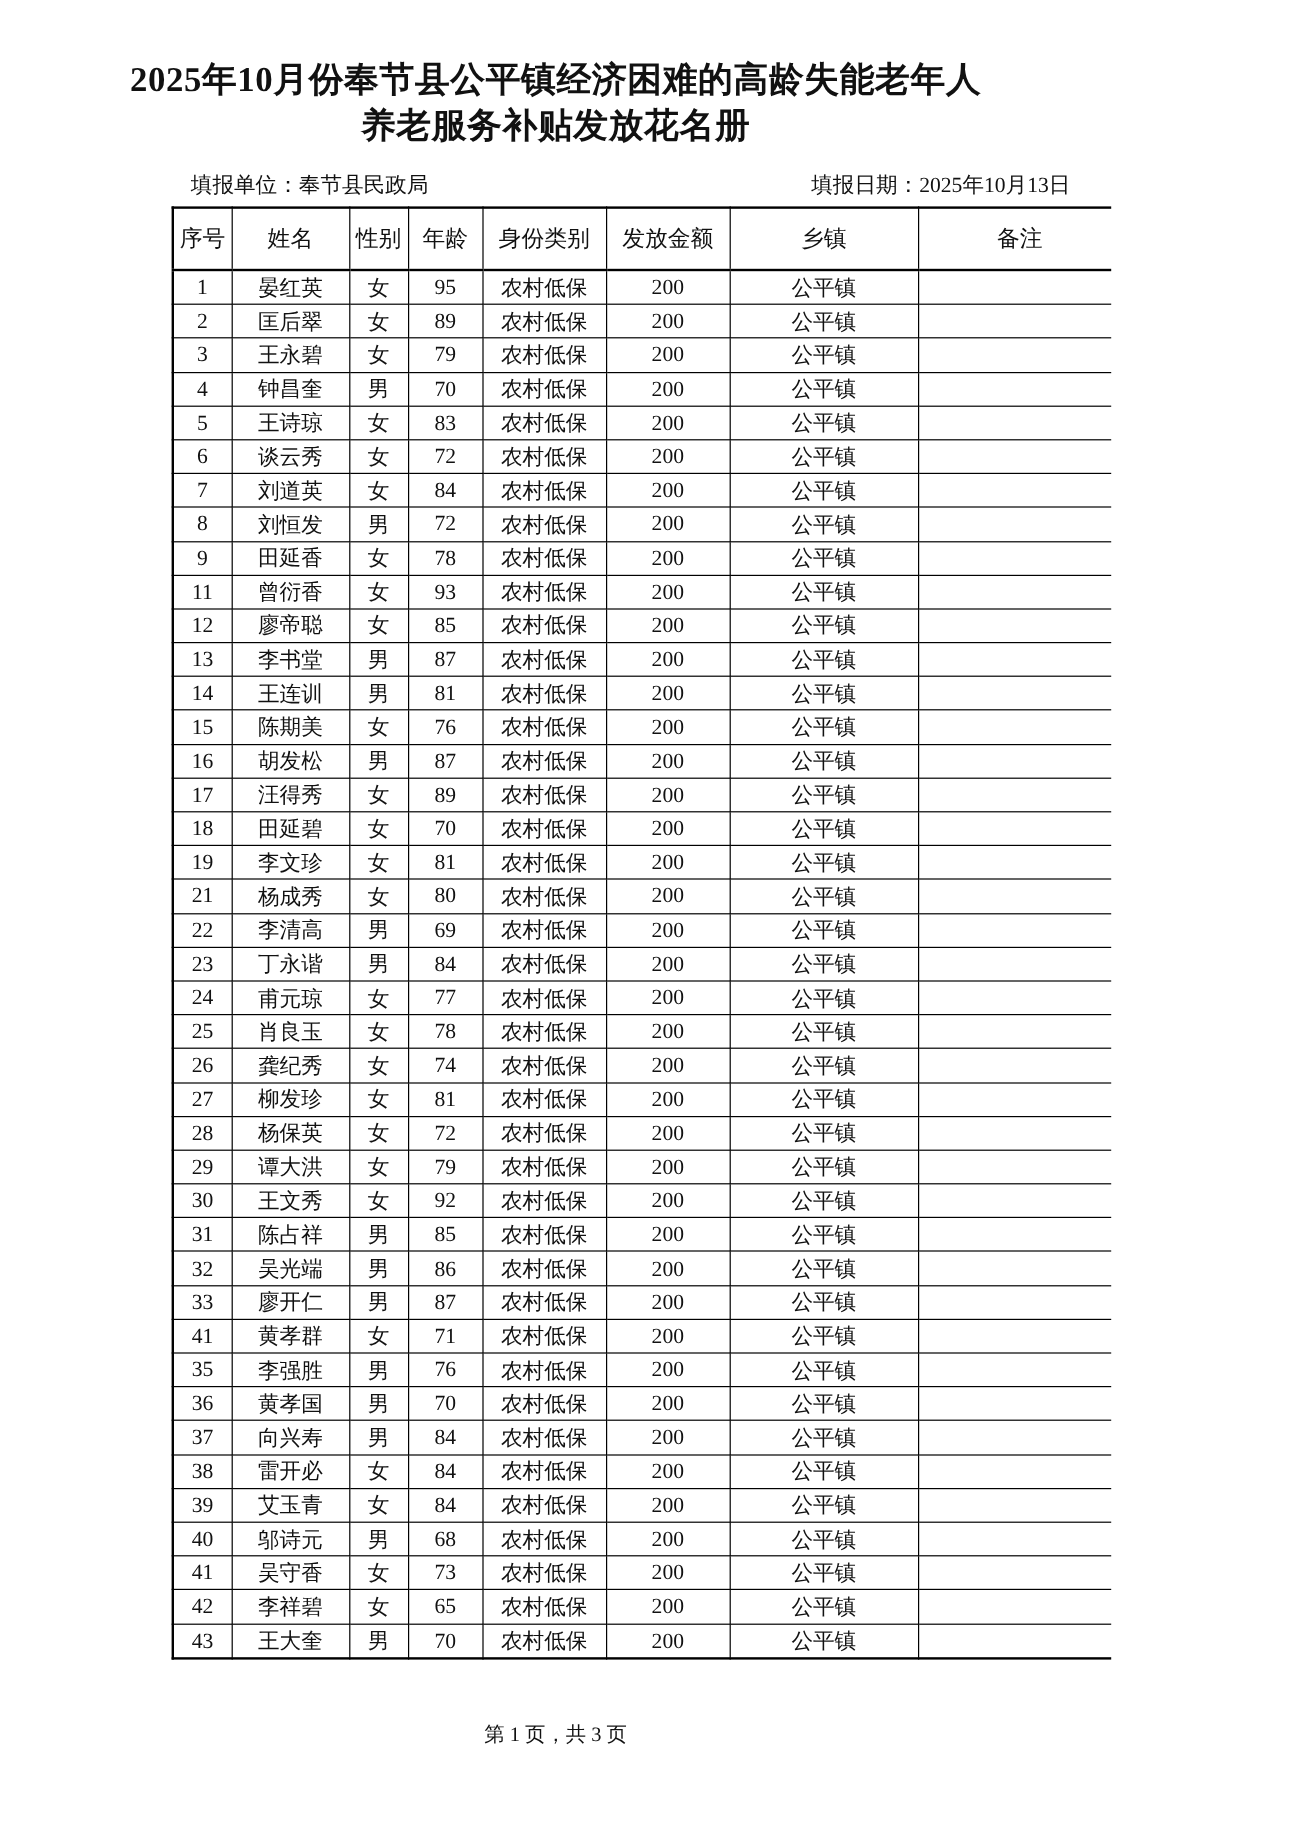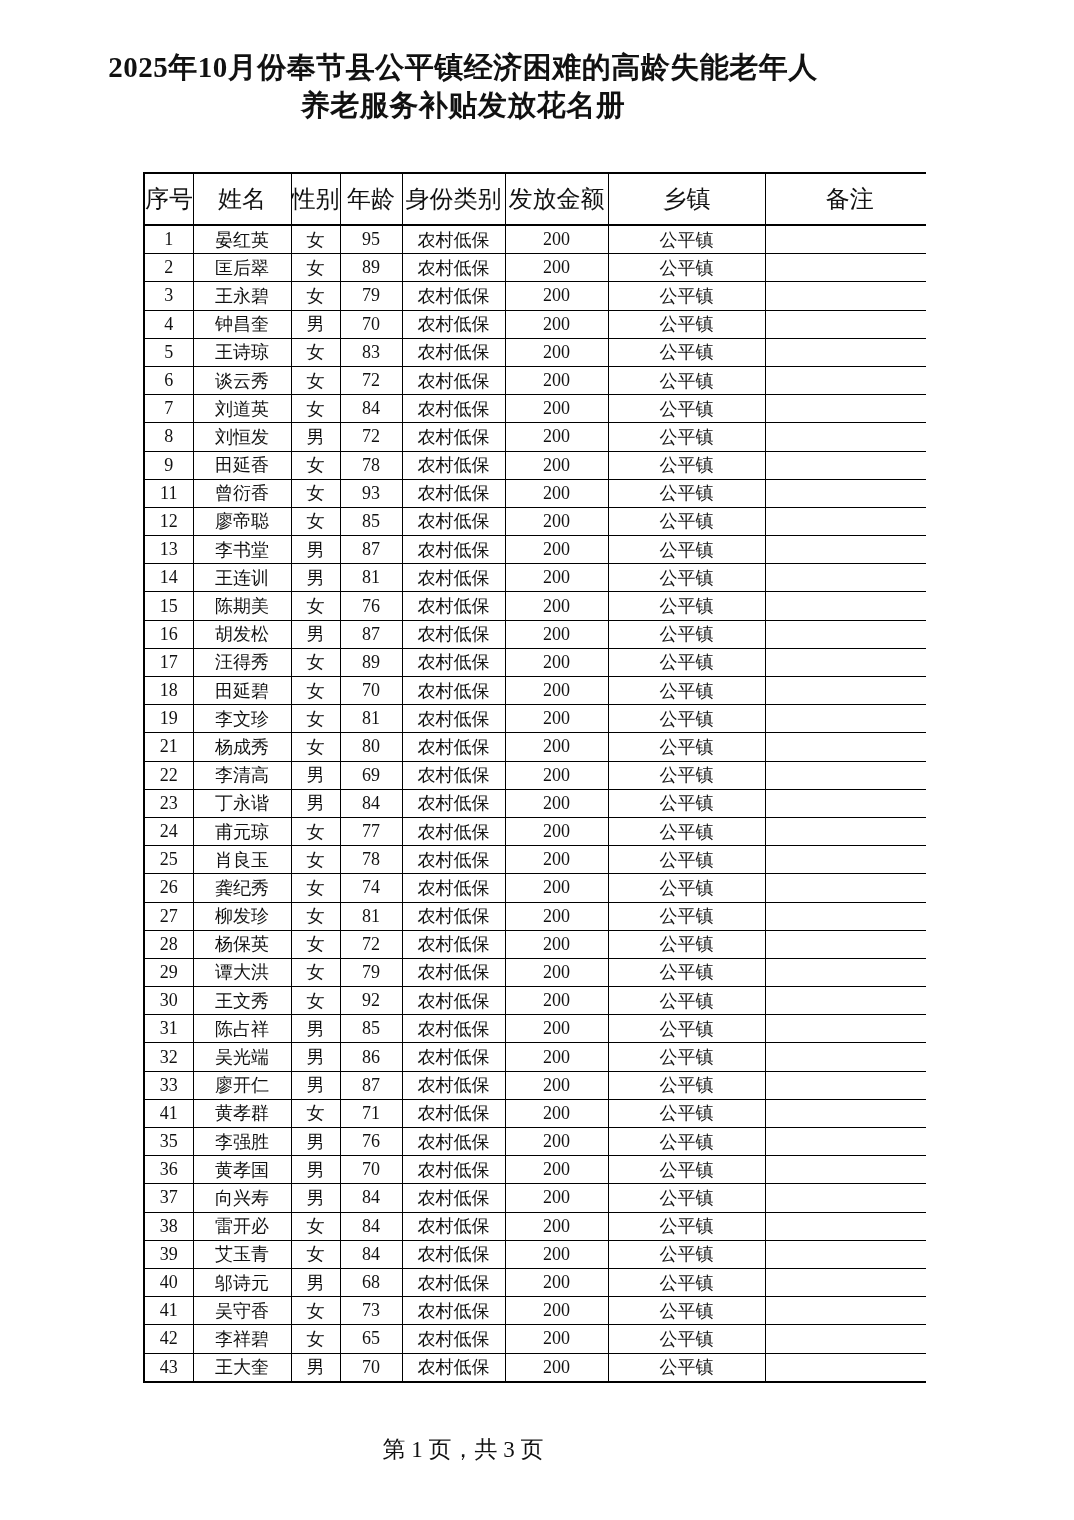--- a/index.html
+++ b/index.html
@@ -53,47 +53,51 @@
     border: 1px solid #000;
     text-align: center;
     vertical-align: middle;
     padding: 0;
     overflow: hidden;
     white-space: nowrap;
   }
   table.roster th {
     height: 50px;
     font-weight: normal;
-    font-size: 24px;
+    font-size: 19px;
     border-bottom: 2px solid #000;
     margin-left: 14px;
   }
   table.roster td {
     height: 27.2px;
     font-size: 18px;
   }
   .page-footer {
     position: absolute;
     top: 1434px;
     left: 0;
     width: 100%;
     text-align: center;
-    font-size: 23px;
+    font-size: 17px;
   }
 </style>
 </head>
 <body>
 
 <div class="page">
 
   <div class="title-block">
     <div>2025年10月份奉节县公平镇经济困难的高龄失能老年人</div>
     <div>养老服务补贴发放花名册</div>
   </div>
 
+  <div class="meta-row">
+    <span class="meta-left">填报单位：奉节县民政局</span>
+    <span class="meta-right">填报日期：2025年10月13日</span>
+  </div>
 
   <table class="roster">
     <colgroup>
       <col style="width:49px">
       <col style="width:98px">
       <col style="width:49px">
       <col style="width:62px">
       <col style="width:103px">
       <col style="width:103px">
       <col style="width:157px">

